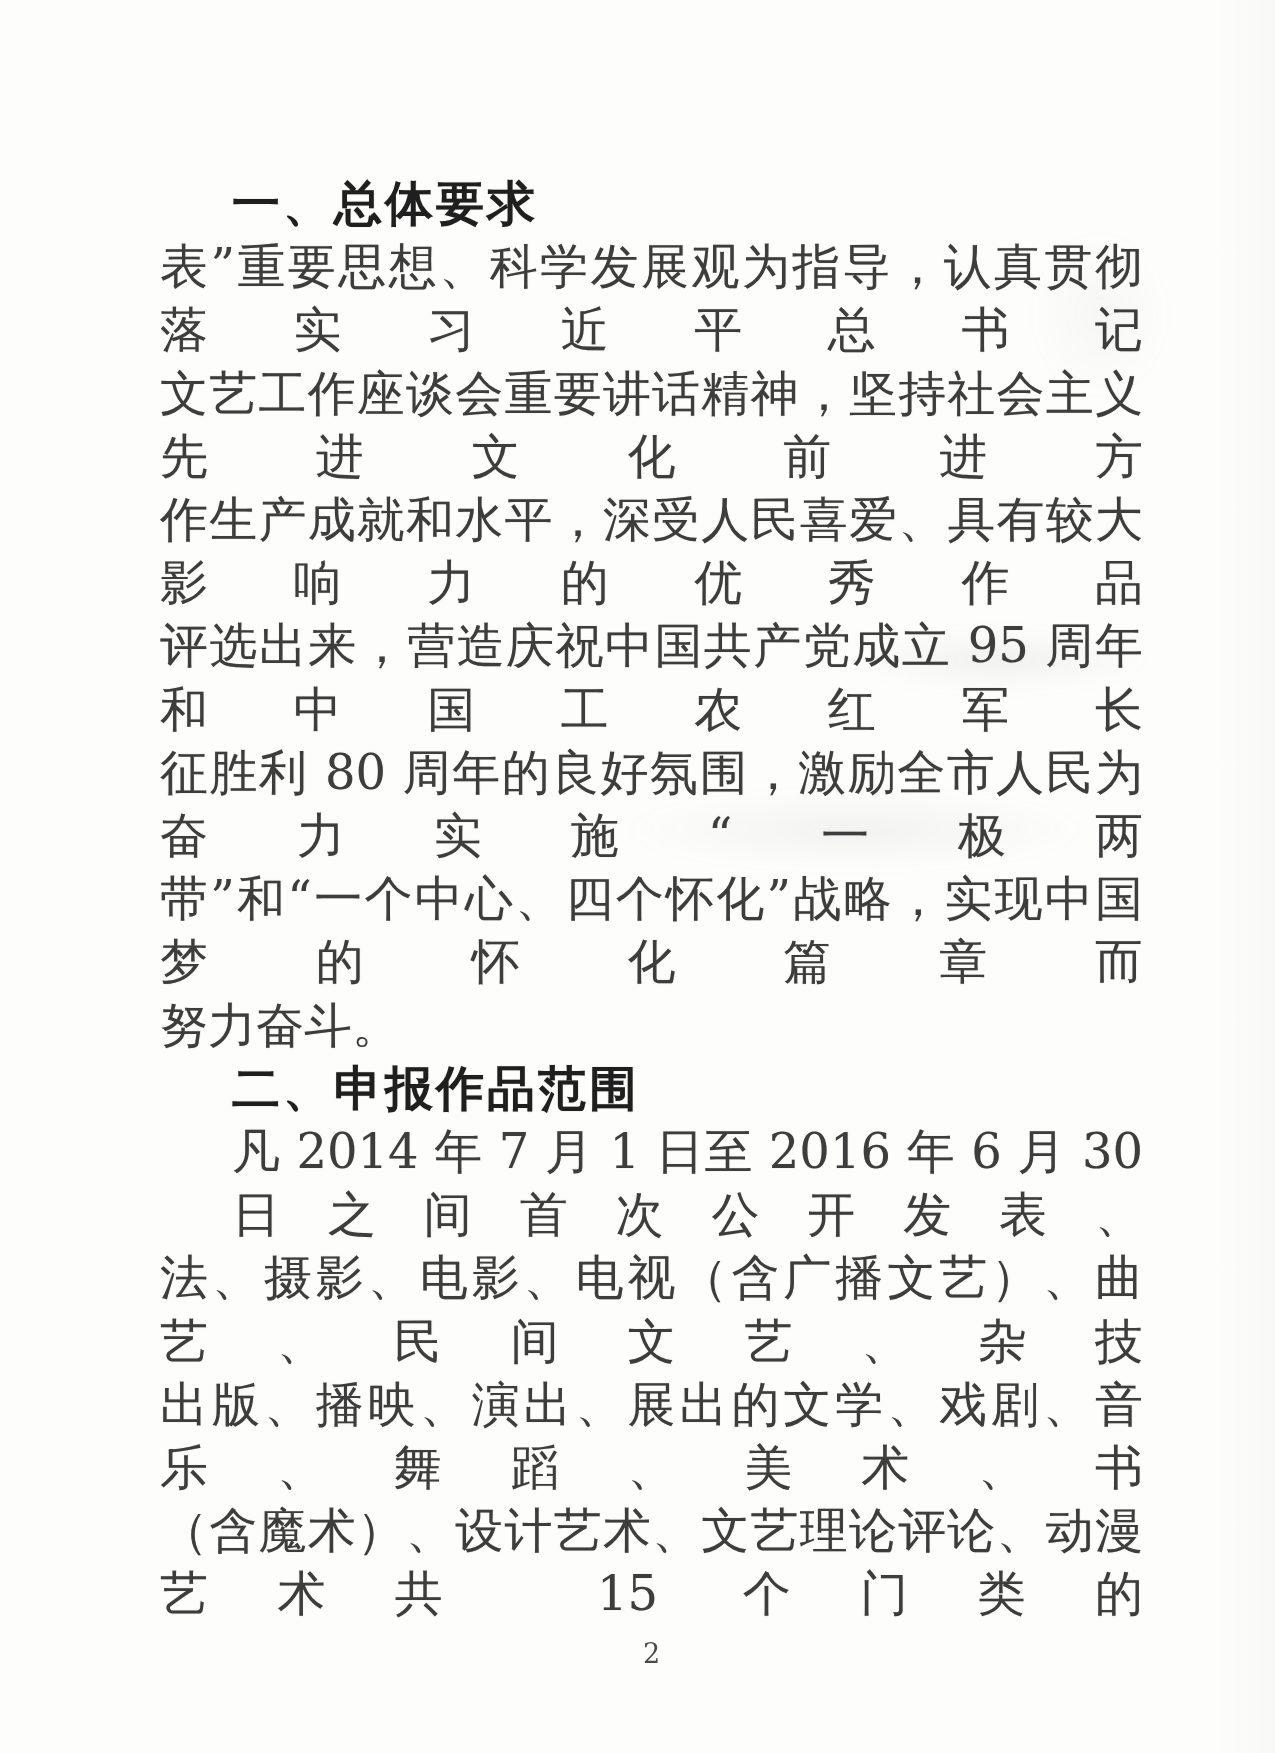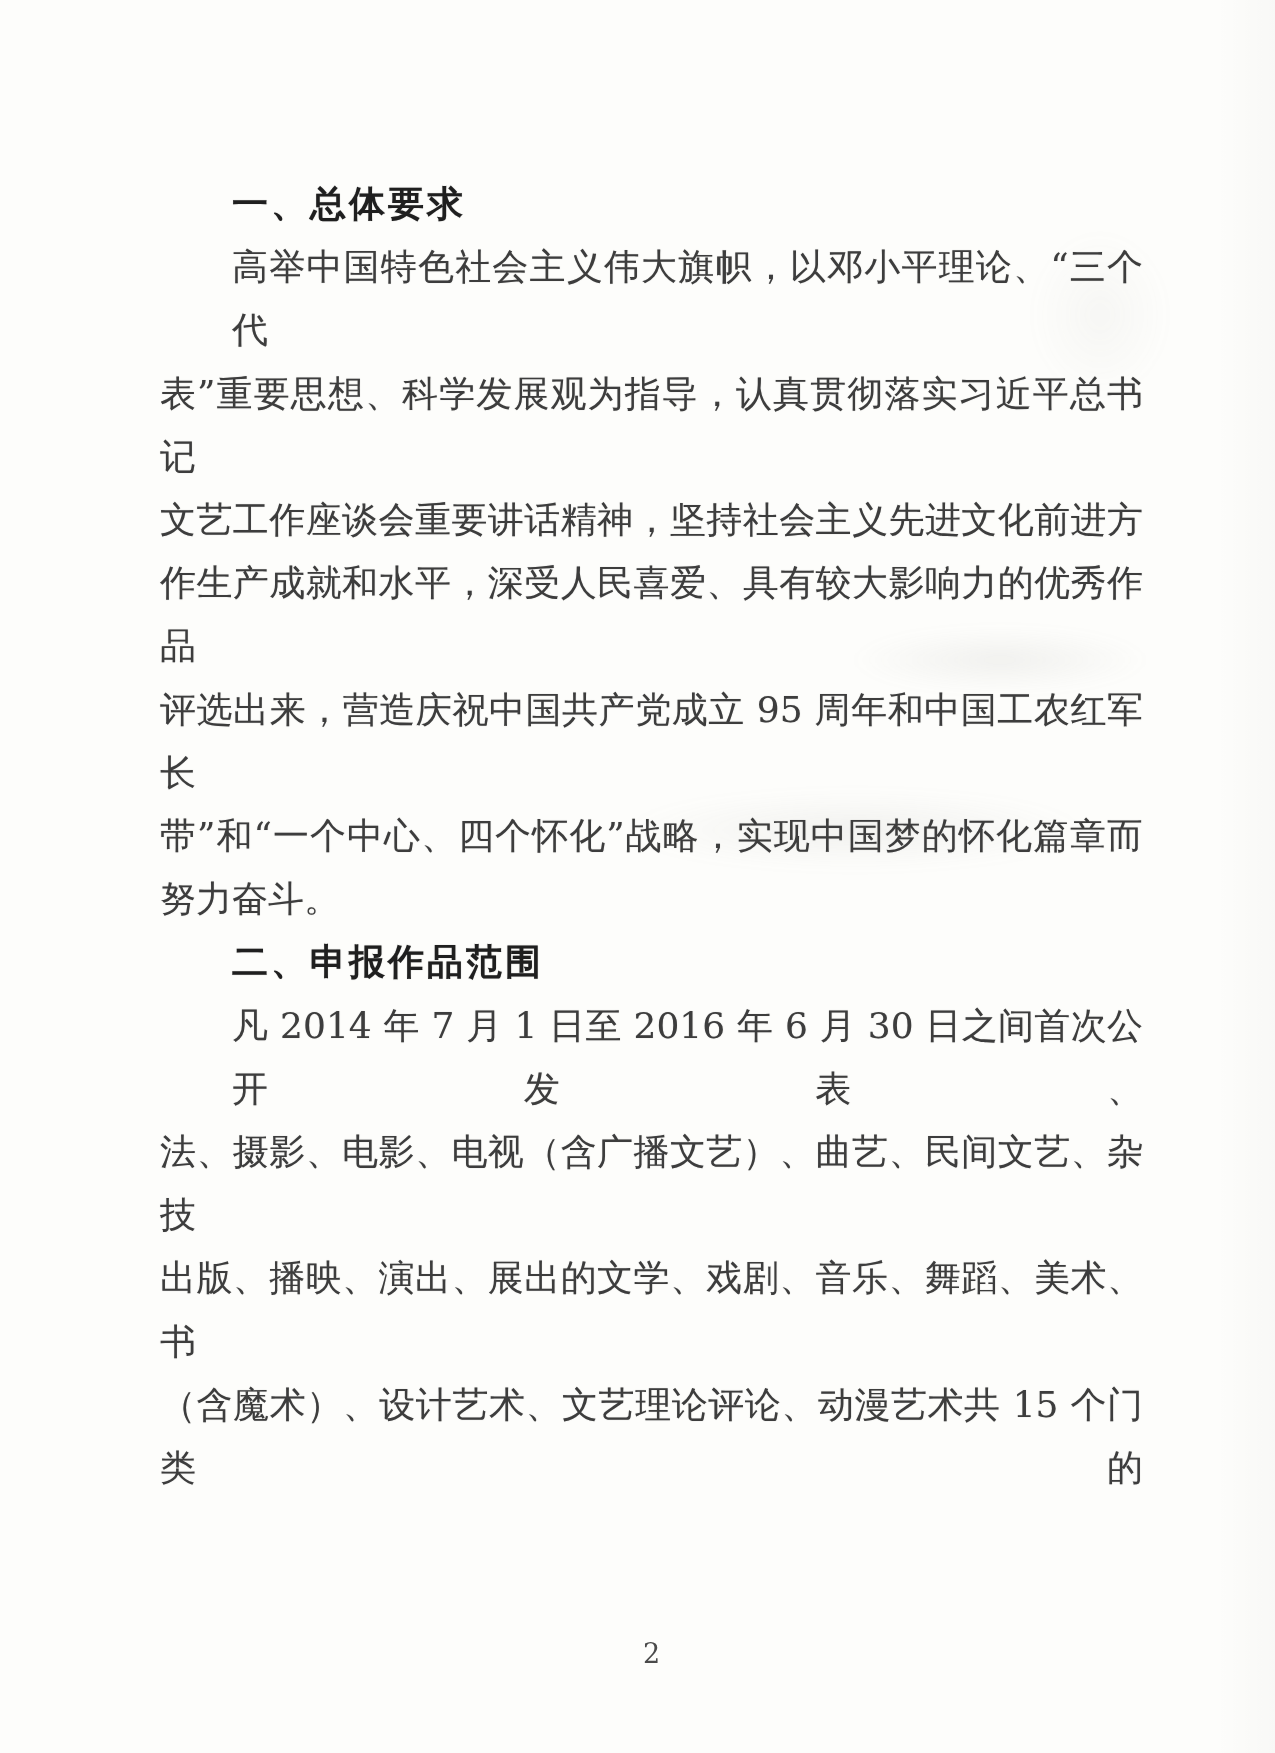--- a/index.html
+++ b/index.html
@@ -20,21 +20,21 @@
   }
   .content {
     position: absolute;
     top: 172px;
     left: 160px;
     width: 983px;
   }
   .line {
     display: block;
     line-height: 63.2px;
-    font-size: 36px;
+    font-size: 48px;
     color: var(--ink, #3d3d3d);
     text-align: justify;
     text-align-last: justify;
     text-justify: inter-character;
     white-space: normal;
     text-shadow: 0 0 1px rgba(70,70,70,0.35);
   }
   .line.indent {
     padding-left: 72px;
   }
@@ -93,25 +93,25 @@
 
 <div class="page">
 
   <div class="smudge smudge-1"></div>
   <div class="smudge smudge-2"></div>
   <div class="smudge smudge-3"></div>
   <div class="edge-shade"></div>
 
   <div class="content">
     <div class="line heading">一、总体要求</div>
-    <div class="line indent">高举中国特色社会主义伟大旗帜，以邓小平理论、“三个代</div>
     <div class="line">表”重要思想、科学发展观为指导，认真贯彻落实习近平总书记</div>
     <div class="line">文艺工作座谈会重要讲话精神，坚持社会主义先进文化前进方</div>
     <div class="line">作生产成就和水平，深受人民喜爱、具有较大影响力的优秀作品</div>
     <div class="line">评选出来，营造庆祝中国共产党成立 95 周年和中国工农红军长</div>
+    <div class="line">征胜利 80 周年的良好氛围，激励全市人民为奋力实施“一极两</div>
     <div class="line">带”和“一个中心、四个怀化”战略，实现中国梦的怀化篇章而</div>
     <div class="line end">努力奋斗。</div>
     <div class="line heading">二、申报作品范围</div>
     <div class="line indent">凡 2014 年 7 月 1 日至 2016 年 6 月 30 日之间首次公开发表、</div>
     <div class="line">法、摄影、电影、电视（含广播文艺）、曲艺、民间文艺、杂技</div>
     <div class="line">出版、播映、演出、展出的文学、戏剧、音乐、舞蹈、美术、书</div>
     <div class="line">（含魔术）、设计艺术、文艺理论评论、动漫艺术共 15 个门类的</div>
 
   </div>
 

